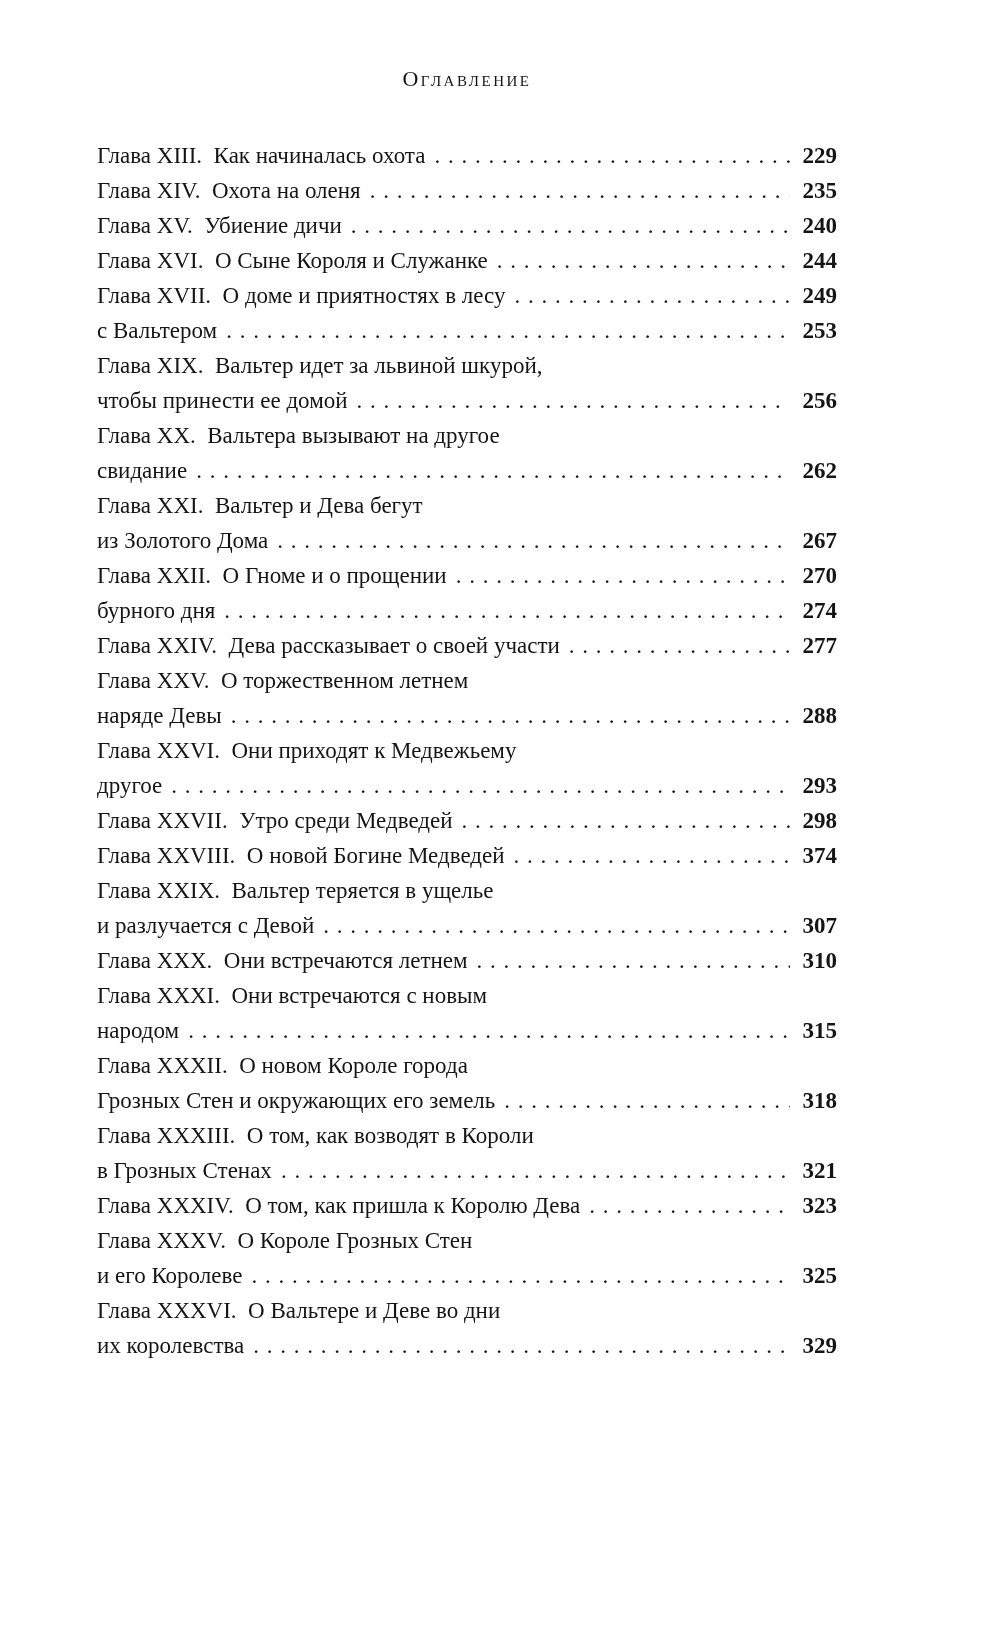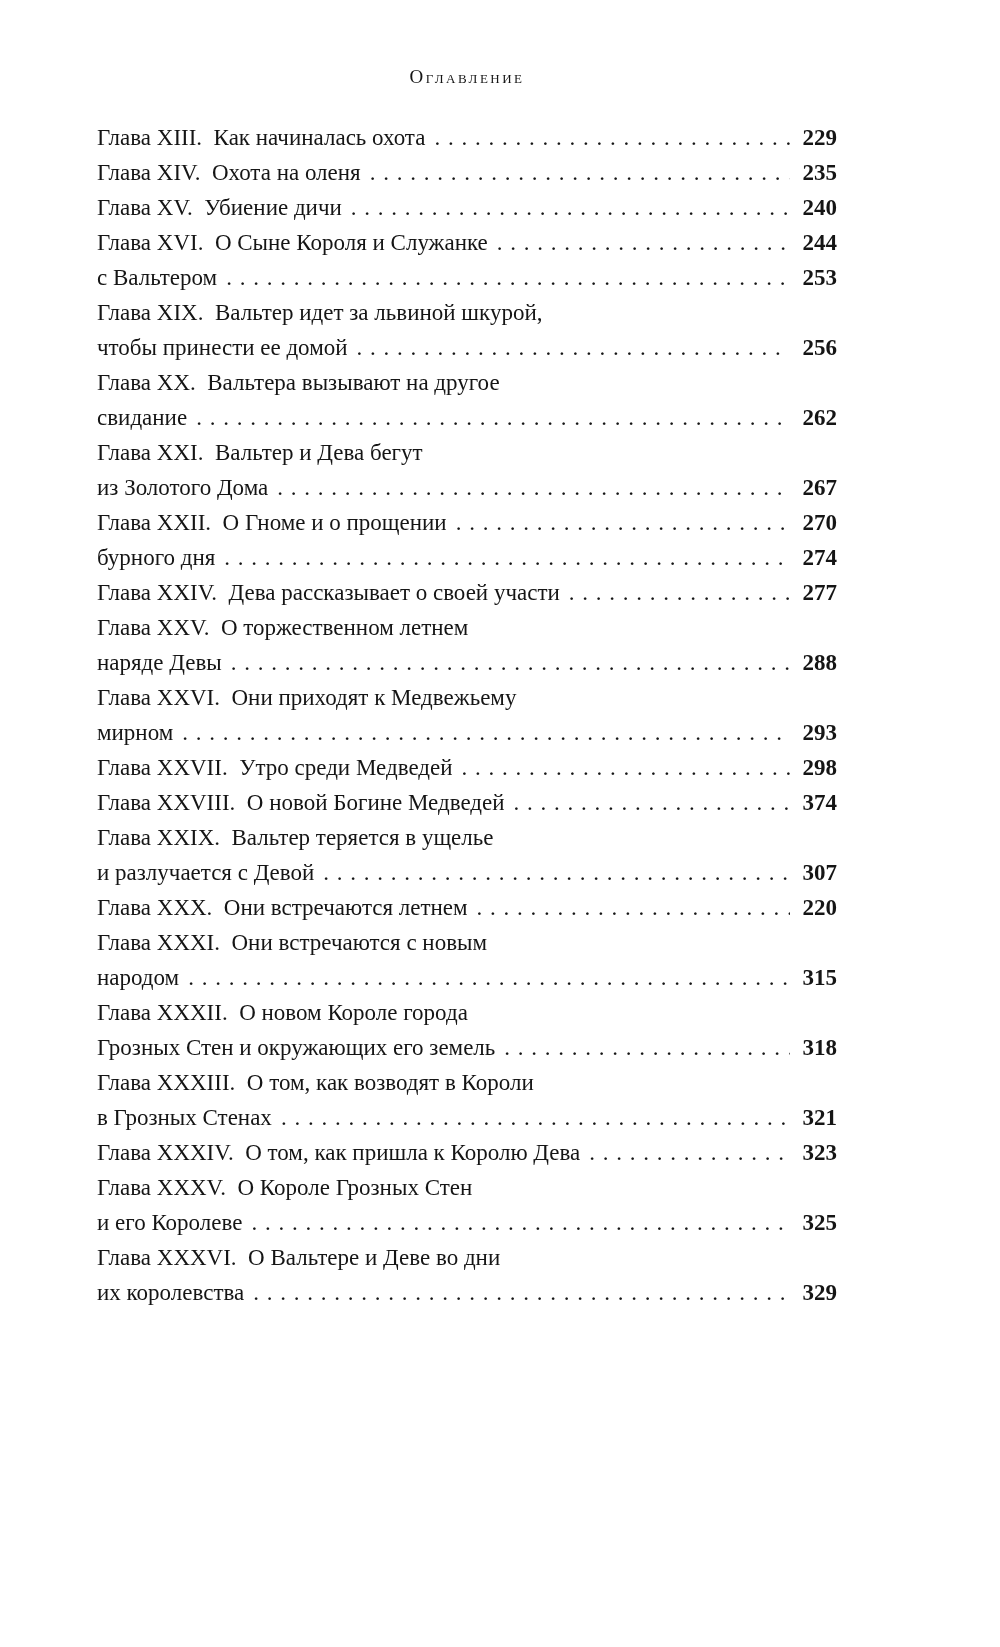--- a/index.html
+++ b/index.html
@@ -14,27 +14,27 @@
   .page {
     width: 1000px;
     height: 1647px;
     background: #ffffff;
     position: relative;
   }
   .toc-title {
     margin: 66px 163px 0 97px;
     text-align: center;
     font-variant: small-caps;
-    font-size: 19px;
+    font-size: 22px;
     letter-spacing: 2.5px;
     font-weight: normal;
     color: #151515;
   }
   .toc-list {
-    margin: 32px 163px 0 97px; 
+    margin: 46px 163px 0 97px; 
     font-size: 23px;
     line-height: 35px;
   }
   .entry { }
   .row {
     display: flex;
     align-items: baseline;
     height: 35px;
   }
   .txt {
@@ -88,20 +88,27 @@
       </div>
       <div class="entry">
         <div class="row">
           <span class="txt">Глава XVI.  О Сыне Короля и Служанке</span>
           <span class="leader"></span>
           <span class="pg">244</span>
         </div>
       </div>
       <div class="entry">
         <div class="row">
+          <span class="txt">Глава XVII.  О доме и приятностях в лесу</span>
+          <span class="leader"></span>
+          <span class="pg">249</span>
+        </div>
+      </div>
+      <div class="entry">
+        <div class="row">
           <span class="txt">с Вальтером</span>
           <span class="leader"></span>
           <span class="pg">253</span>
         </div>
       </div>
       <div class="entry">
         <div class="row">
           <span class="txt">Глава XIX.  Вальтер идет за львиной шкурой,</span>
         </div>
         <div class="row">
@@ -159,21 +166,21 @@
           <span class="txt">наряде Девы</span>
           <span class="leader"></span>
           <span class="pg">288</span>
         </div>
       </div>
       <div class="entry">
         <div class="row">
           <span class="txt">Глава XXVI.  Они приходят к Медвежьему</span>
         </div>
         <div class="row">
-          <span class="txt">мирном</span>
+          <span class="txt">другое</span>
           <span class="leader"></span>
           <span class="pg">293</span>
         </div>
       </div>
       <div class="entry">
         <div class="row">
           <span class="txt">Глава XXVII.  Утро среди Медведей</span>
           <span class="leader"></span>
           <span class="pg">298</span>
         </div>
@@ -192,21 +199,21 @@
         <div class="row">
           <span class="txt">и разлучается с Девой</span>
           <span class="leader"></span>
           <span class="pg">307</span>
         </div>
       </div>
       <div class="entry">
         <div class="row">
           <span class="txt">Глава XXX.  Они встречаются летнем</span>
           <span class="leader"></span>
-          <span class="pg">220</span>
+          <span class="pg">310</span>
         </div>
       </div>
       <div class="entry">
         <div class="row">
           <span class="txt">Глава XXXI.  Они встречаются с новым</span>
         </div>
         <div class="row">
           <span class="txt">народом</span>
           <span class="leader"></span>
           <span class="pg">315</span>

